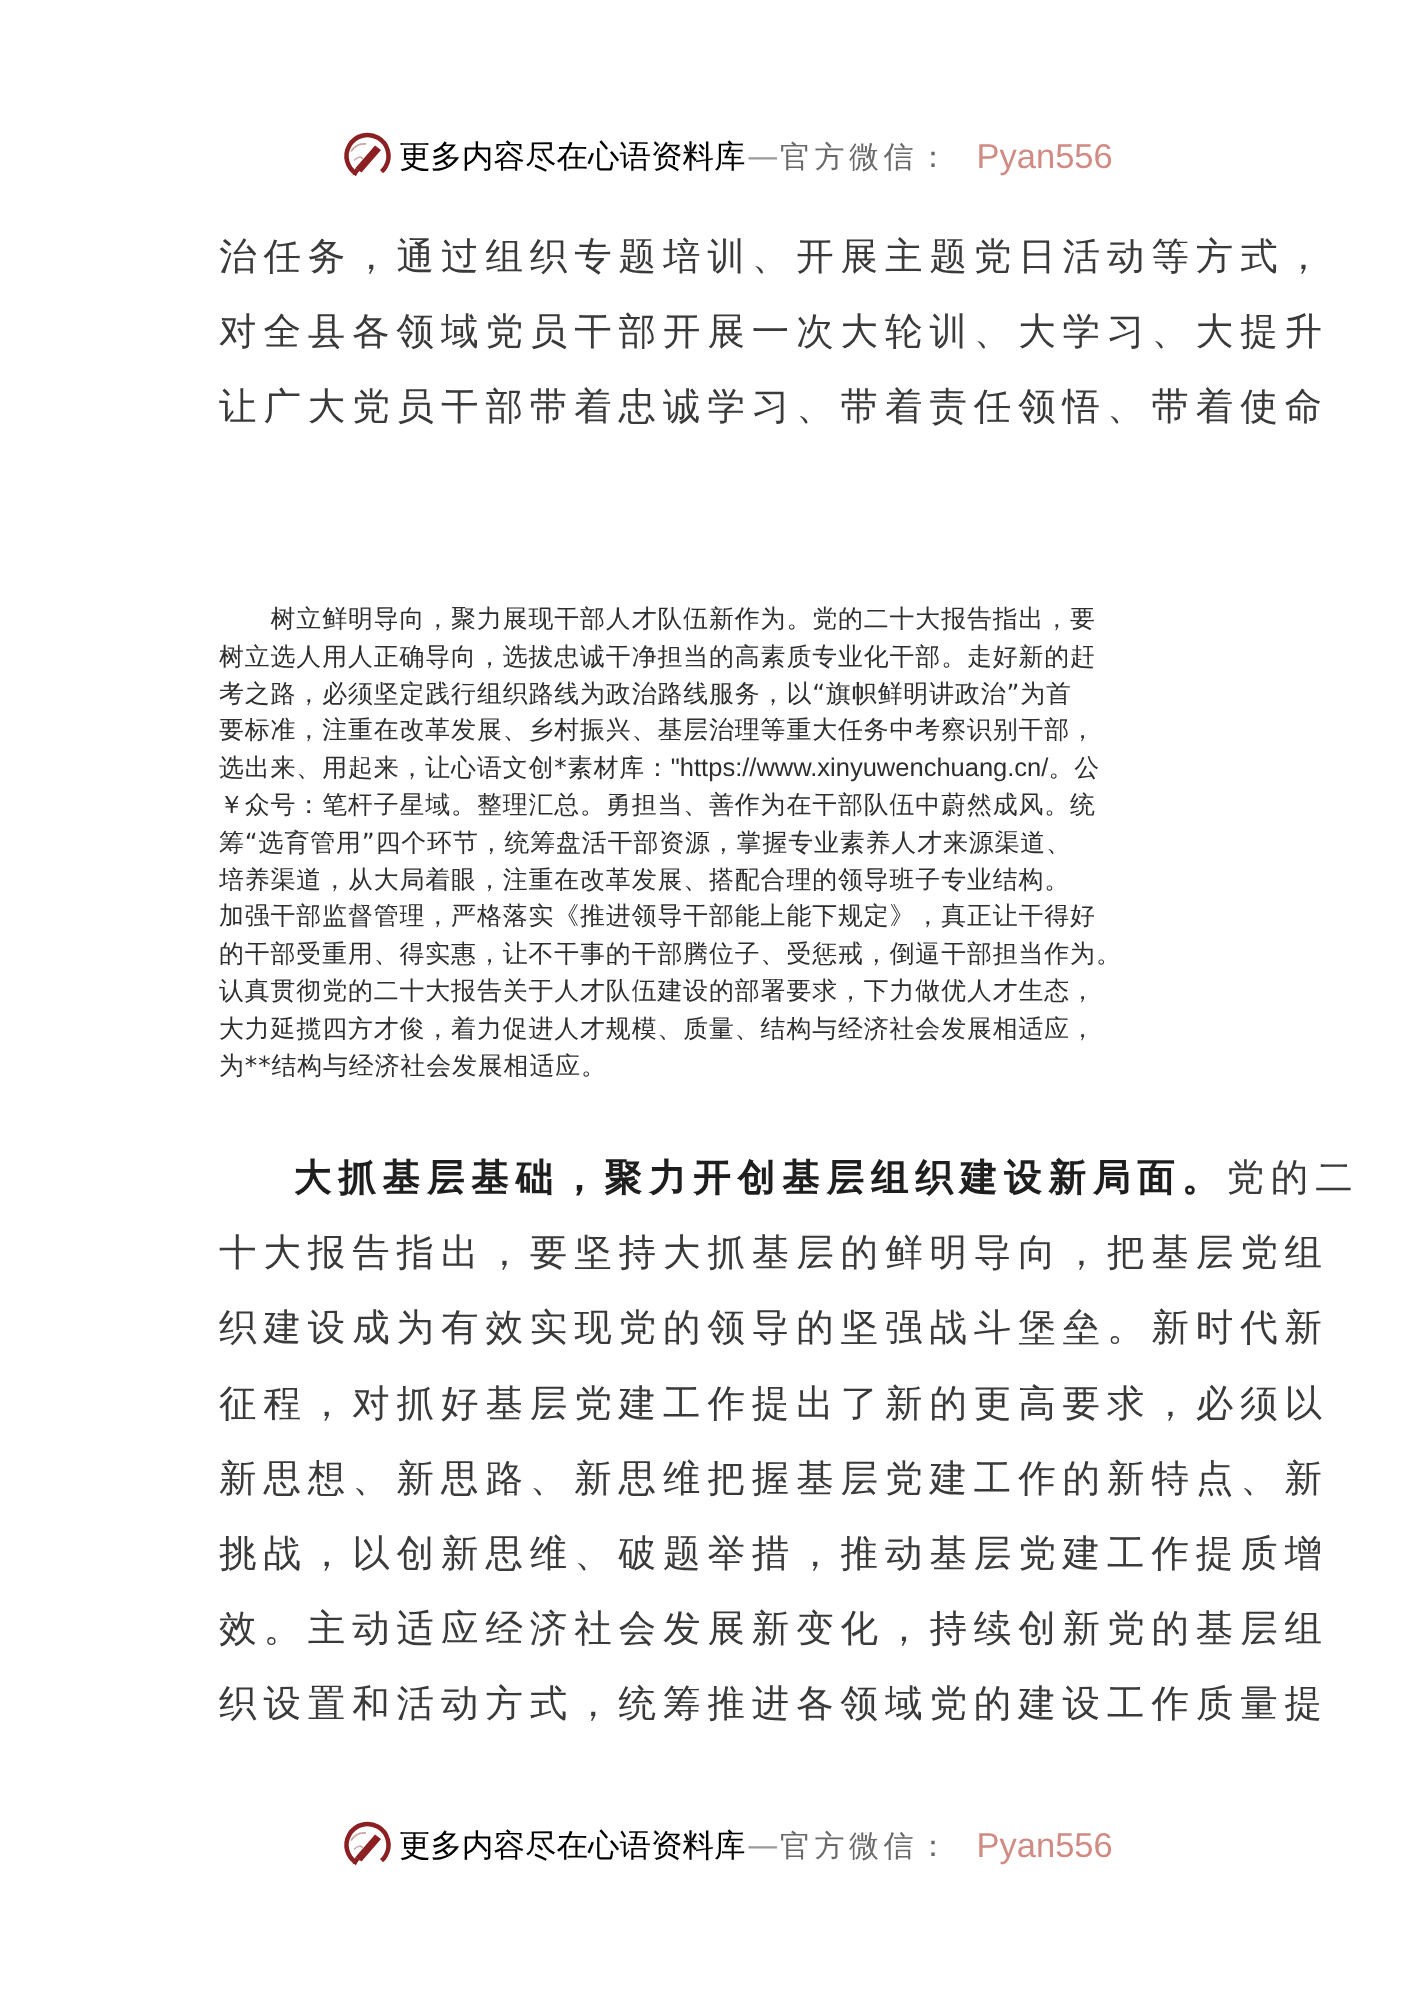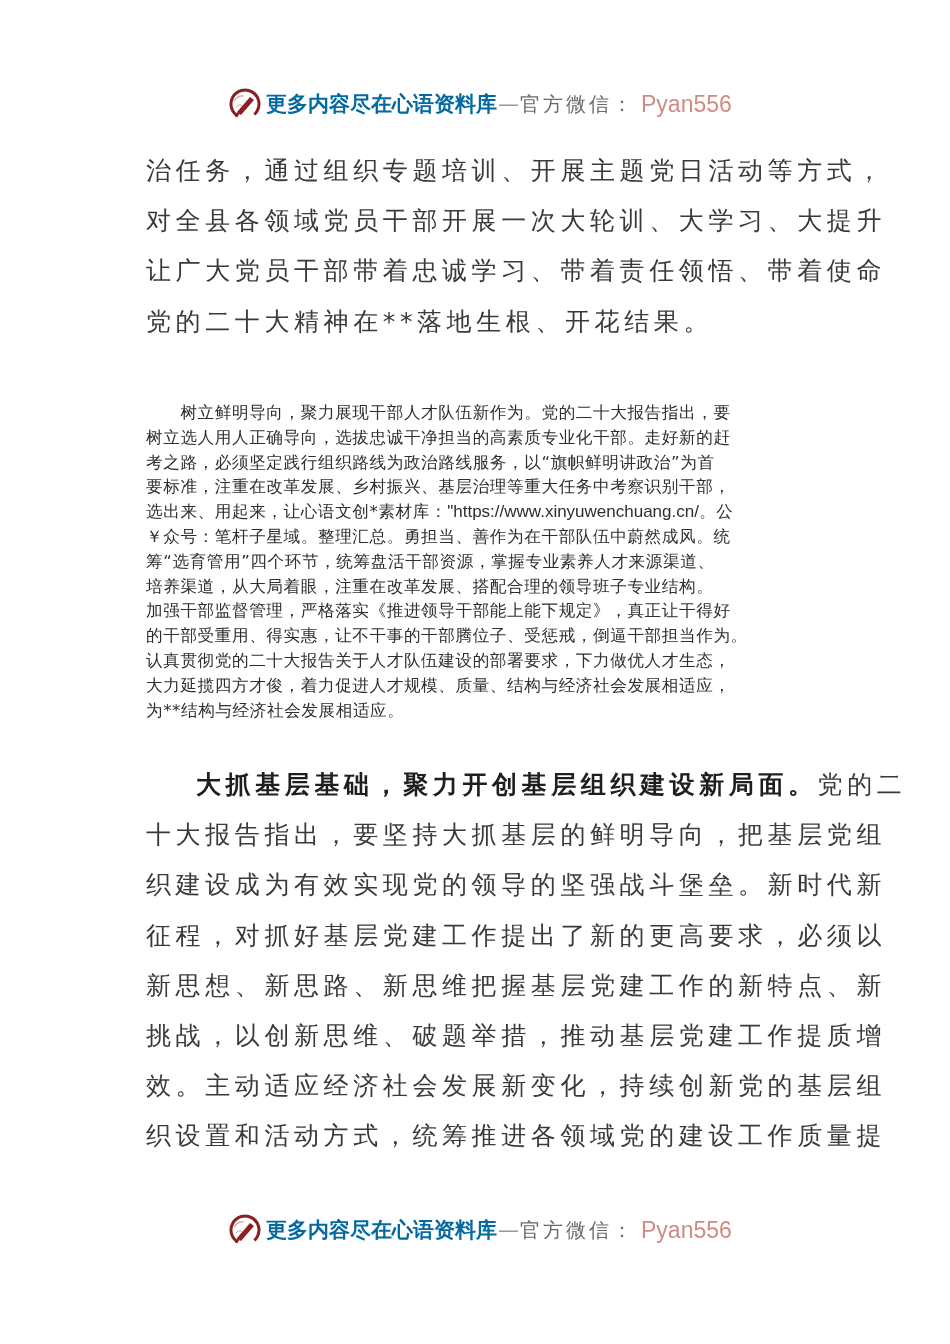--- a/index.html
+++ b/index.html
@@ -28,40 +28,39 @@
     .banner.bottom { top: 1210px; }
     .banner .logo {
       width: 34px;
       height: 34px;
       margin-right: 4px;
       flex: 0 0 auto;
     }
     .banner .brand {
       font-family: "DejaVu Serif", serif;
       font-size: 21px;
-      color: #0369a1;
+      color: #000000;
       letter-spacing: 0px;
-      font-weight: bold;
     }
     .banner .dash {
       font-size: 21px;
       color: #9a9a9a;
       margin: 0 1px;
     }
     .banner .wechat-label {
       font-family: "DejaVu Serif", serif;
       font-size: 20px;
       color: #6a6a6a;
       letter-spacing: 3px;
     }
     .banner .wechat-id {
       font-family: "Liberation Sans", sans-serif;
       font-size: 23px;
       color: #d08c84;
-      margin-left: 6px;
+      margin-left: 16px;
     }
 
     .large-block {
       position: absolute;
       left: 146px;
       width: 660px;
       font-size: 25px;
       line-height: 50.2px;
       color: #3a3a3a;
       letter-spacing: 4.6px;
@@ -113,21 +112,20 @@
   <span class="brand">更多内容尽在心语资料库</span>
   <span class="dash">—</span>
   <span class="wechat-label">官方微信：</span>
   <span class="wechat-id">Pyan556</span>
 </div>
 
 <div class="large-block block-1">
   <span class="line">治任务，通过组织专题培训、开展主题党日活动等方式，</span>
   <span class="line">对全县各领域党员干部开展一次大轮训、大学习、大提升</span>
   <span class="line">让广大党员干部带着忠诚学习、带着责任领悟、带着使命</span>
-  <span class="line">党的二十大精神在**落地生根、开花结果。</span>
 </div>
 
 <div class="small-block">
   <span class="line">　　树立鲜明导向，聚力展现干部人才队伍新作为。党的二十大报告指出，要</span>
   <span class="line">树立选人用人正确导向，选拔忠诚干净担当的高素质专业化干部。走好新的赶</span>
   <span class="line">考之路，必须坚定践行组织路线为政治路线服务，以“旗帜鲜明讲政治”为首</span>
   <span class="line">要标准，注重在改革发展、乡村振兴、基层治理等重大任务中考察识别干部，</span>
   <span class="line"><span>选出来、用起来，让心语文创*素材库：</span><span class="url">"https://www.xinyuwenchuang.cn/</span><span>。公</span></span>
   <span class="line">￥众号：笔杆子星域。整理汇总。勇担当、善作为在干部队伍中蔚然成风。统</span>
   <span class="line">筹“选育管用”四个环节，统筹盘活干部资源，掌握专业素养人才来源渠道、</span>

